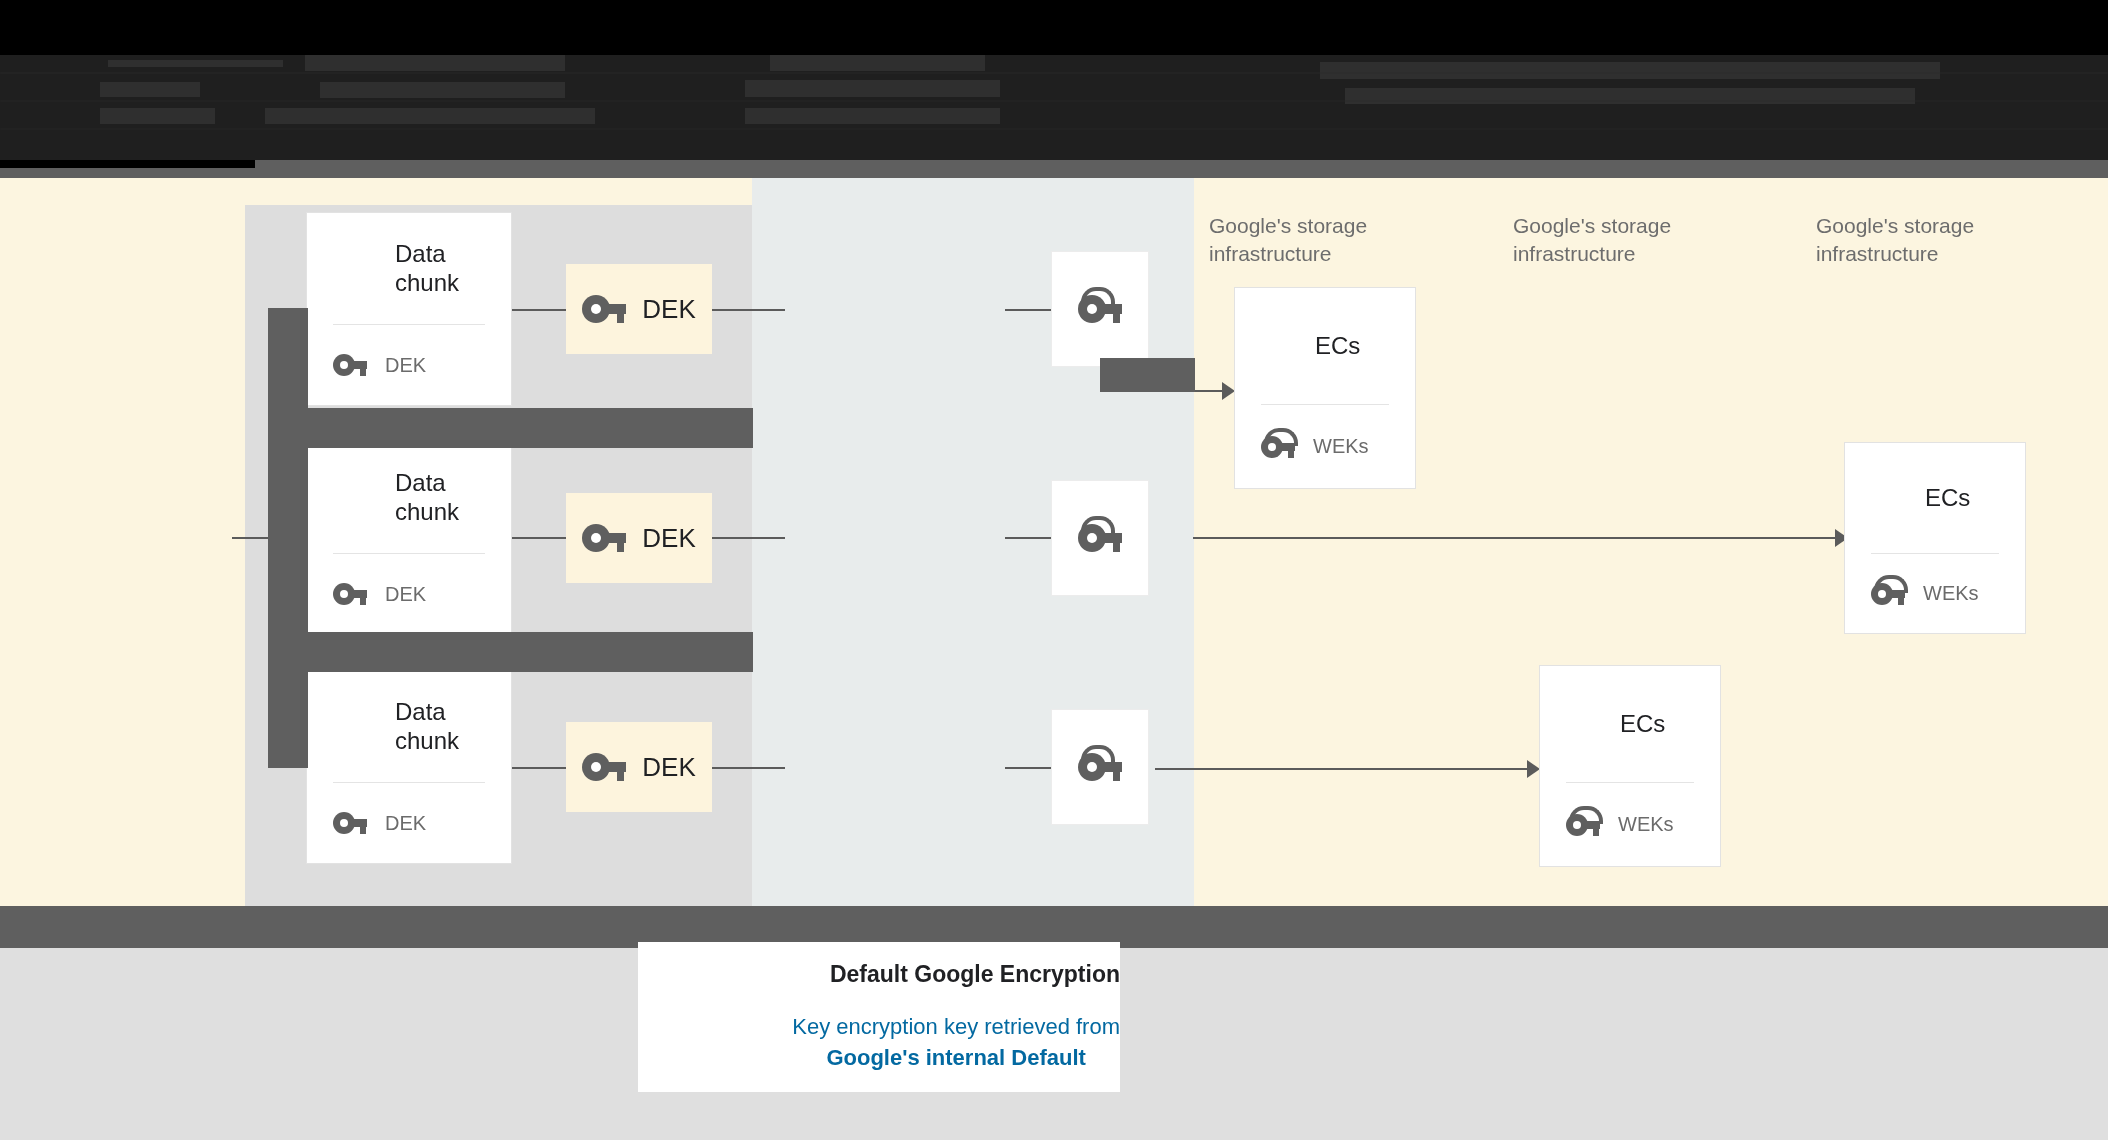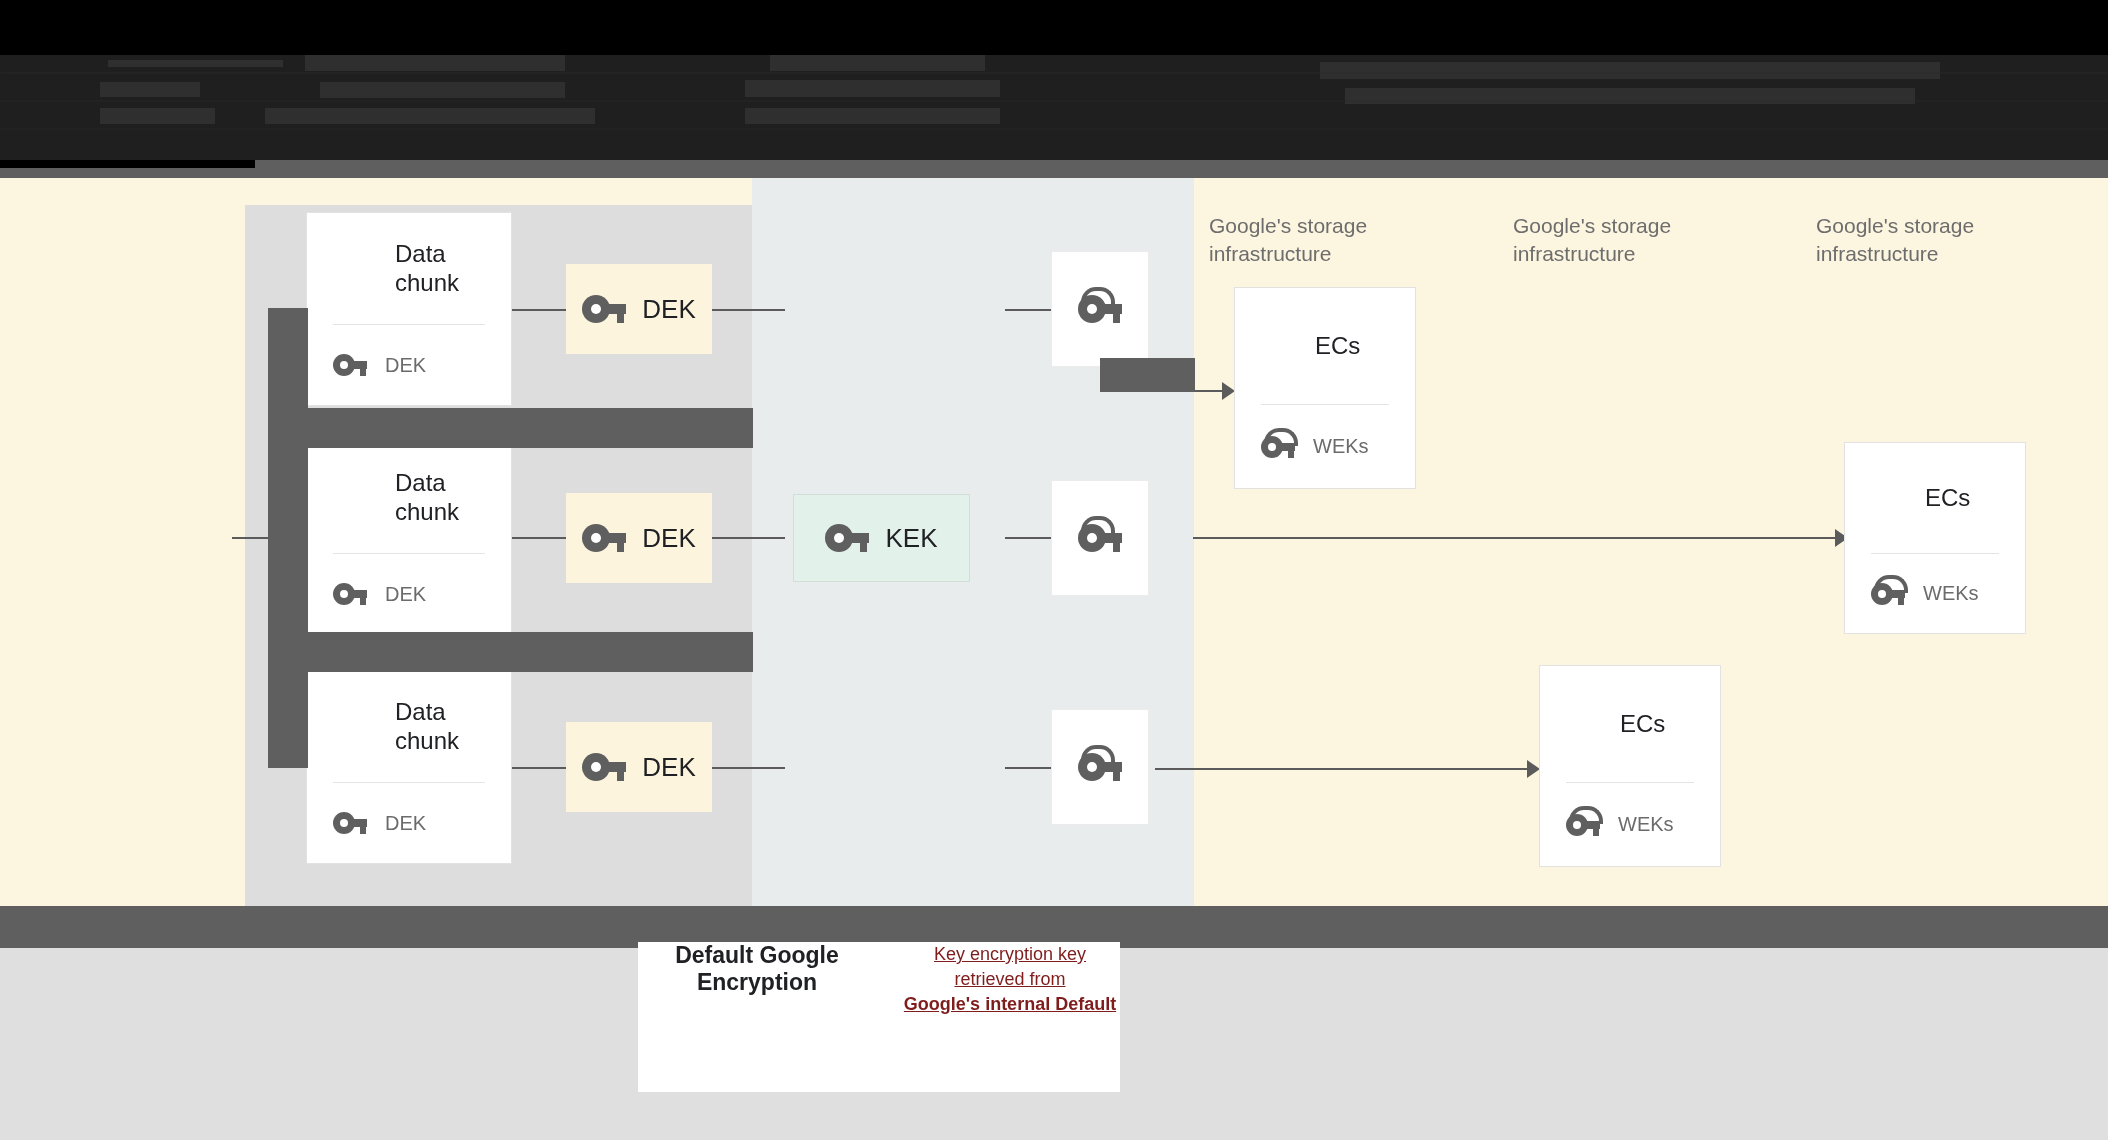--- a/index.html
+++ b/index.html
@@ -69,23 +69,23 @@
   .key-icon.big .bow::after{left:9px;top:9px;width:10px;height:10px;}
   .key-icon.big .shaft{left:23px;top:9px;width:21px;height:10px;}
   .key-icon.big .tooth{left:35px;top:17px;width:7px;height:11px;}
 
   
   .collabel{position:absolute;font-size:21px;line-height:1.35;color:#6d6d6d;}
 
   
   #caption{position:absolute;left:638px;top:942px;width:482px;height:150px;
       background:#ffffff;box-sizing:border-box;text-align:center;
-      display:flex;flex-direction:row;align-items:flex-start;justify-content:center;gap:24px;}
+      display:flex;flex-direction:column;align-items:flex-end;justify-content:center;gap:24px;}
   #caption .cap-title{font-size:23px;font-weight:bold;color:#202124;}
-  #caption .cap-body{font-size:18px;color:#7f1d1d;line-height:1.38;text-decoration:underline;}
+  #caption .cap-body{font-size:22px;color:#0369a1;line-height:1.38;}
   #caption .cap-body b{font-weight:bold;}
 
   
   .hdr-line{position:absolute;background:#2b2b2b;border-radius:2px;}
   .hdr-smear{position:absolute;background:#333;opacity:.85;}
 </style>
 </head>
 <body>
 
 <div id="page">
@@ -211,28 +211,20 @@
   </div>
   <div class="kbox dek-box" style="left:566px;top:722px;width:146px;height:90px;">
     <span class="key-icon big">
       <span class="bow"></span>
         <span class="shaft"></span>
         <span class="tooth"></span>
     </span>
     <span class="lbl">DEK</span>
   </div>
 
-  <div class="kbox kek-box" style="left:793px;top:494px;width:177px;height:88px;">
-    <span class="key-icon big">
-      <span class="bow"></span>
-        <span class="shaft"></span>
-        <span class="tooth"></span>
-    </span>
-    <span class="lbl">KEK</span>
-  </div>
 
   <div class="kbox wk-box" style="left:1051px;top:251px;width:98px;height:116px;">
     <span class="key-icon big">
       <span class="arc"></span>
         <span class="bow"></span>
         <span class="shaft"></span>
         <span class="tooth"></span>
     </span>
   </div>
   <div class="kbox wk-box" style="left:1051px;top:480px;width:98px;height:116px;">

